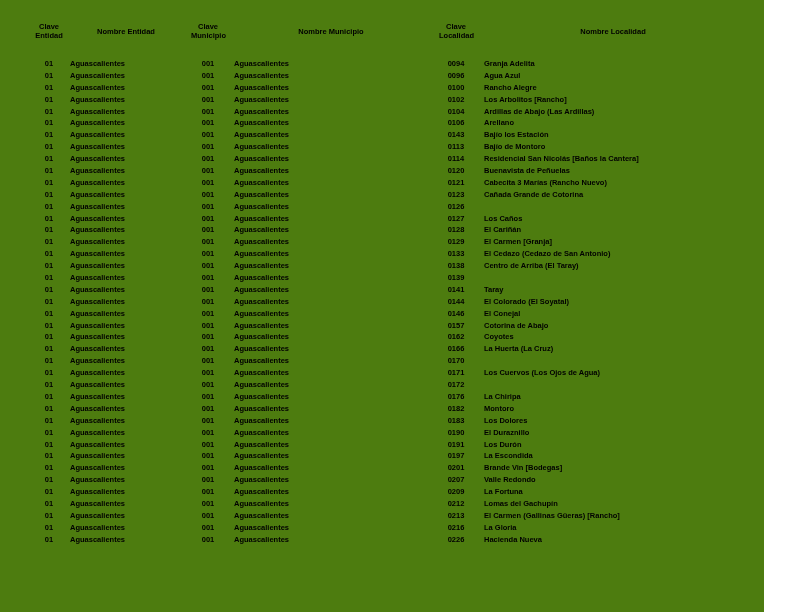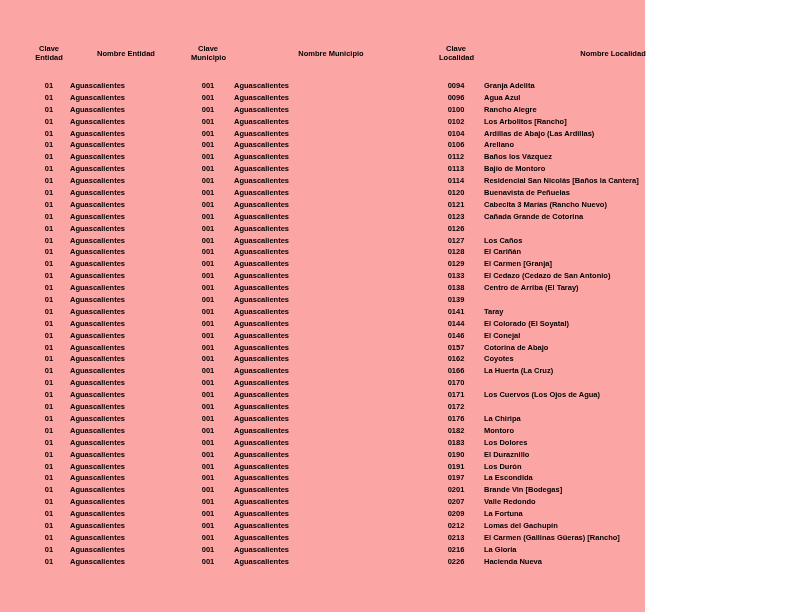--- a/index.html
+++ b/index.html
@@ -5,28 +5,28 @@
   html, body {
     margin: 0;
     padding: 0;
     background: #ffffff;
     width: 792px;
     height: 612px;
     overflow: hidden;
   }
   .sheet {
     position: relative;
-    width: 645px;
+    width: 764px;
     height: 612px;
-    background: #fca5a5;
+    background: #4d7c0f;
     color: #000000;
     font-family: "Liberation Sans", sans-serif;
     font-weight: bold;
     box-sizing: border-box;
-    padding: 40px 0 0 34px;
+    padding: 18px 0 0 34px;
   }
   .grid-row {
     display: grid;
     grid-template-columns: 30px 124px 40px 206px 44px 270px;
     align-items: center;
   }
   .header-row {
     min-height: 26px;
     margin-bottom: 14px;
   }
@@ -132,22 +132,22 @@
         <div class="cell num">001</div>
         <div class="cell txt">Aguascalientes</div>
         <div class="cell num">0106</div>
         <div class="cell txt">Arellano</div>
       </div>
       <div class="grid-row row">
         <div class="cell num">01</div>
         <div class="cell txt">Aguascalientes</div>
         <div class="cell num">001</div>
         <div class="cell txt">Aguascalientes</div>
-        <div class="cell num">0112</div>
-        <div class="cell txt">Baños los Vázquez</div>
+        <div class="cell num">0143</div>
+        <div class="cell txt">Bajío los Estación</div>
       </div>
       <div class="grid-row row">
         <div class="cell num">01</div>
         <div class="cell txt">Aguascalientes</div>
         <div class="cell num">001</div>
         <div class="cell txt">Aguascalientes</div>
         <div class="cell num">0113</div>
         <div class="cell txt">Bajío de Montoro</div>
       </div>
       <div class="grid-row row">

